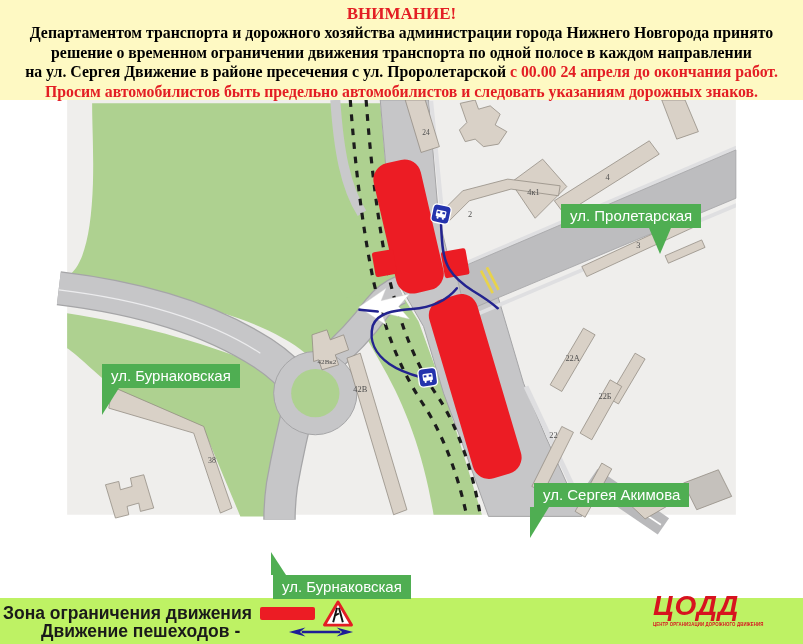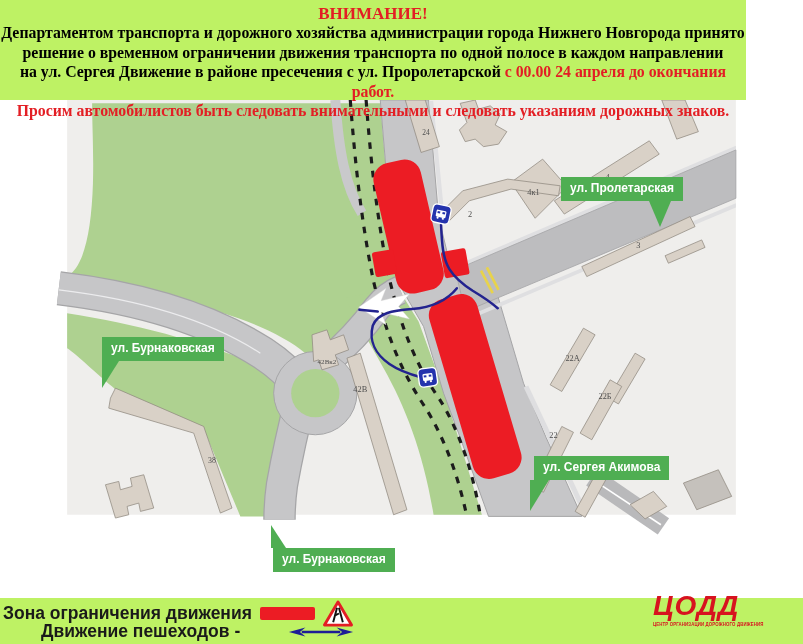--- a/index.html
+++ b/index.html
@@ -1,28 +1,28 @@
 <!DOCTYPE html>
 <html><head>
 <meta charset="utf-8">
 <style>
   html,body{margin:0;padding:0;}
   body{width:803px;height:644px;position:relative;background:#ffffff;overflow:hidden;
        font-family:"Liberation Sans",sans-serif;}
   
-  .alert{position:absolute;top:0;left:0;width:746px;height:100px;background:#bef264;
+  .alert{position:absolute;top:0;left:0;width:803px;height:100px;background:#fef9c3;
          text-align:center;font-family:"Liberation Serif",serif;font-weight:bold;z-index:6;}
   .alert-title{color:#e31e24;font-size:17px;padding-top:5px;line-height:18px;}
   .alert-body{font-size:15.8px;line-height:19.5px;color:#000;}
   .alert-body .red{color:#e31e24;}
   
   #map-svg{position:absolute;top:100px;left:0;z-index:1;}
   
-  .tag{position:absolute;z-index:5;background:#4fae52;color:#fff;font-weight:bold;
-       font-size:12px;line-height:19px;padding:2px 9px 3px;white-space:nowrap;}
+  .tag{position:absolute;z-index:5;background:#4fae52;color:#fff;font-weight:normal;
+       font-size:15px;line-height:19px;padding:2px 9px 3px;white-space:nowrap;margin-top:27px;}
   .ptr-down{position:absolute;top:100%;left:88px;width:0;height:0;
        border-left:11px solid transparent;border-right:11px solid transparent;
        border-top:26px solid #4fae52;}
   .ptr-dl{position:absolute;top:100%;left:0;width:0;height:0;
        border-top:27px solid #4fae52;border-right:17px solid transparent;}
   .ptr-dl2{position:absolute;top:100%;left:-4px;width:0;height:0;
        border-top:31px solid #4fae52;border-right:19px solid transparent;}
   .ptr-ul{position:absolute;bottom:100%;left:-2px;width:0;height:0;
        border-bottom:23px solid #4fae52;border-right:15px solid transparent;}
   
@@ -45,21 +45,21 @@
 </style>
 </head>
 <body>
 
 <div class="alert">
   <div class="alert-title">ВНИМАНИЕ!</div>
   <div class="alert-body">
     <div>Департаментом транспорта и дорожного хозяйства администрации города Нижнего Новгорода принято</div>
     <div>решение о временном ограничении движения транспорта по одной полосе в каждом направлении</div>
     <div><span>на ул. Сергея Движение в районе пресечения с ул. Проролетарской </span><span class="red">с 00.00 24 апреля до окончания работ.</span></div>
-    <div class="red">Просим автомобилистов быть следовать внимательными и следовать указаниям дорожных знаков.</div>
+    <div class="red">Просим автомобилистов быть предельно автомобилистов и следовать указаниям дорожных знаков.</div>
   </div>
 </div>
 
 <svg id="map-svg" width="803" height="498" viewBox="0 100 803 598">
 
   <rect x="0" y="100" width="803" height="498" fill="#efeeec"></rect>
 
   <g fill="#aed190" stroke="none">
     <path d="M30,104 L376,104 L388,246 L396,318 L372,334 C352,352 336,372 318,394 C306,408 296,412 286,404 C262,384 222,366 180,354 C120,336 60,326 0,320 L0,312 C20,300 29,260 31,200 C32,160 30,130 30,104 Z"></path>
     <path d="M0,356 C80,368 160,390 225,416 C245,424 258,432 264,444 C270,466 268,520 260,600 L208,600 L166,500 C120,480 70,460 54,444 C30,424 10,404 0,398 Z"></path>

